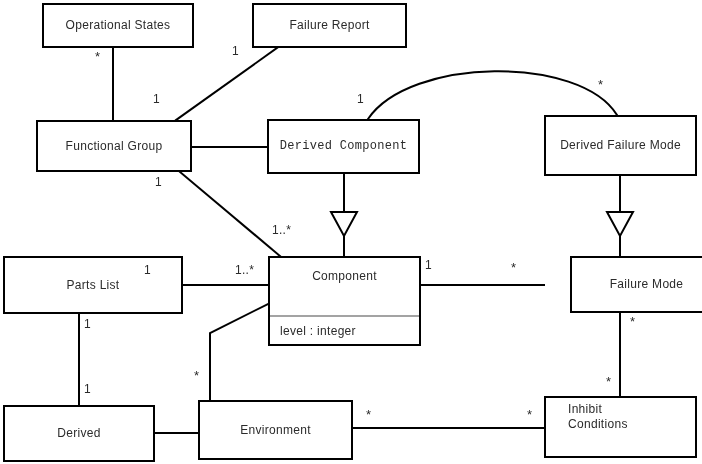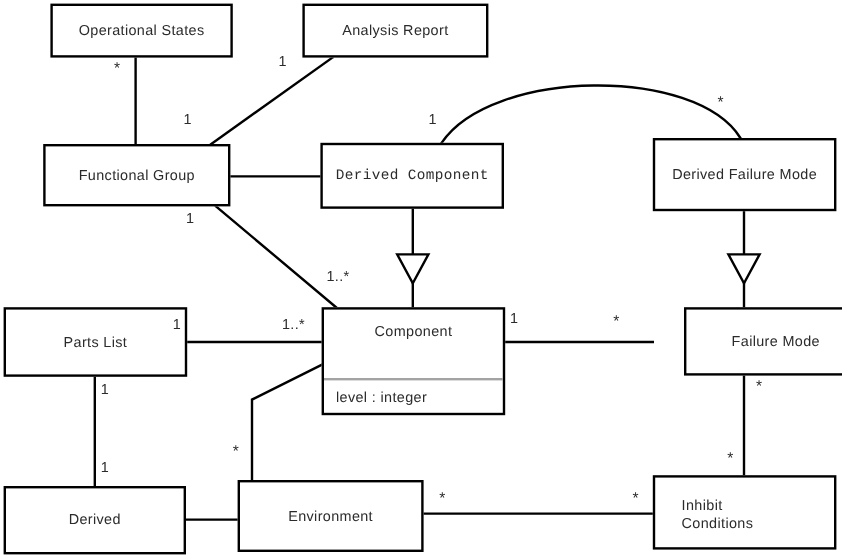--- a/index.html
+++ b/index.html
@@ -112,36 +112,36 @@
 
       <line x1="353" y1="428" x2="544" y2="428"></line>
     </g>
   </svg>
 
   <div class="uml-class" style="left:42px; top:3px; width:152px; height:45px;">
     <div class="class-name">Operational States</div>
   </div>
 
   <div class="uml-class" style="left:252px; top:3px; width:155px; height:45px;">
-    <div class="class-name">Analysis Report</div>
+    <div class="class-name">Failure Report</div>
   </div>
 
   <div class="uml-class" style="left:36px; top:120px; width:156px; height:52px;">
     <div class="class-name">Functional Group</div>
   </div>
 
   <div class="uml-class" style="left:267px; top:119px; width:153px; height:55px;font-family:Liberation Mono, monospace;">
     <div class="class-name">Derived Component</div>
   </div>
 
   <div class="uml-class" style="left:544px; top:115px; width:153px; height:61px;">
     <div class="class-name">Derived Failure Mode</div>
   </div>
 
-  <div class="uml-class" style="left:3px; top:256px; width:153px; height:58px;">
+  <div class="uml-class" style="left:3px; top:256px; width:180px; height:58px;">
     <div class="class-name">Parts List</div>
   </div>
 
   <div class="uml-class" style="left:268px; top:256px; width:153px; height:90px;gap:20px;">
     <div class="class-name">Component</div>
     <div class="class-attrs" style="height:27px;">level : integer</div>
   </div>
 
   <div class="uml-class" style="left:544px; top:256px; width:153px; height:57px;margin-left:26px;">
     <div class="class-name">Failure Mode</div>
@@ -149,21 +149,21 @@
 
   <div class="uml-class" style="left:3px; top:405px; width:152px; height:57px;">
     <div class="class-name">Derived</div>
   </div>
 
   <div class="uml-class" style="left:198px; top:400px; width:155px; height:60px;">
     <div class="class-name">Environment</div>
   </div>
 
   <div class="uml-class" style="left:544px; top:396px; width:153px; height:62px;">
-    <div class="class-name align-left" style="align-items:flex-start; padding-top:16px;border-radius:19px;">Inhibit
+    <div class="class-name align-left" style="align-items:flex-start; padding-top:4px;border-radius:19px;">Inhibit
 Conditions</div>
   </div>
 
   <div class="mult-label star" style="left:95px; top:51px;">*</div>
   <div class="mult-label" style="left:232px; top:45px;">1</div>
   <div class="mult-label" style="left:153px; top:93px;">1</div>
   <div class="mult-label" style="left:357px; top:93px;">1</div>
   <div class="mult-label star" style="left:598px; top:79px;">*</div>
   <div class="mult-label" style="left:155px; top:176px;">1</div>
   <div class="mult-label" style="left:272px; top:224px;">1..*</div>

